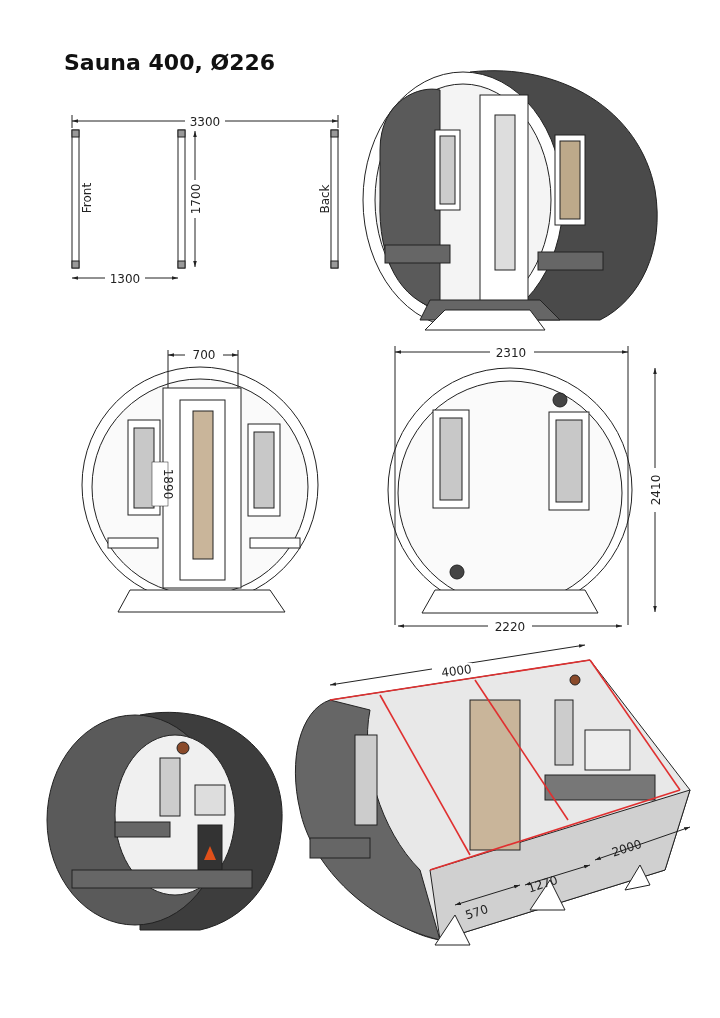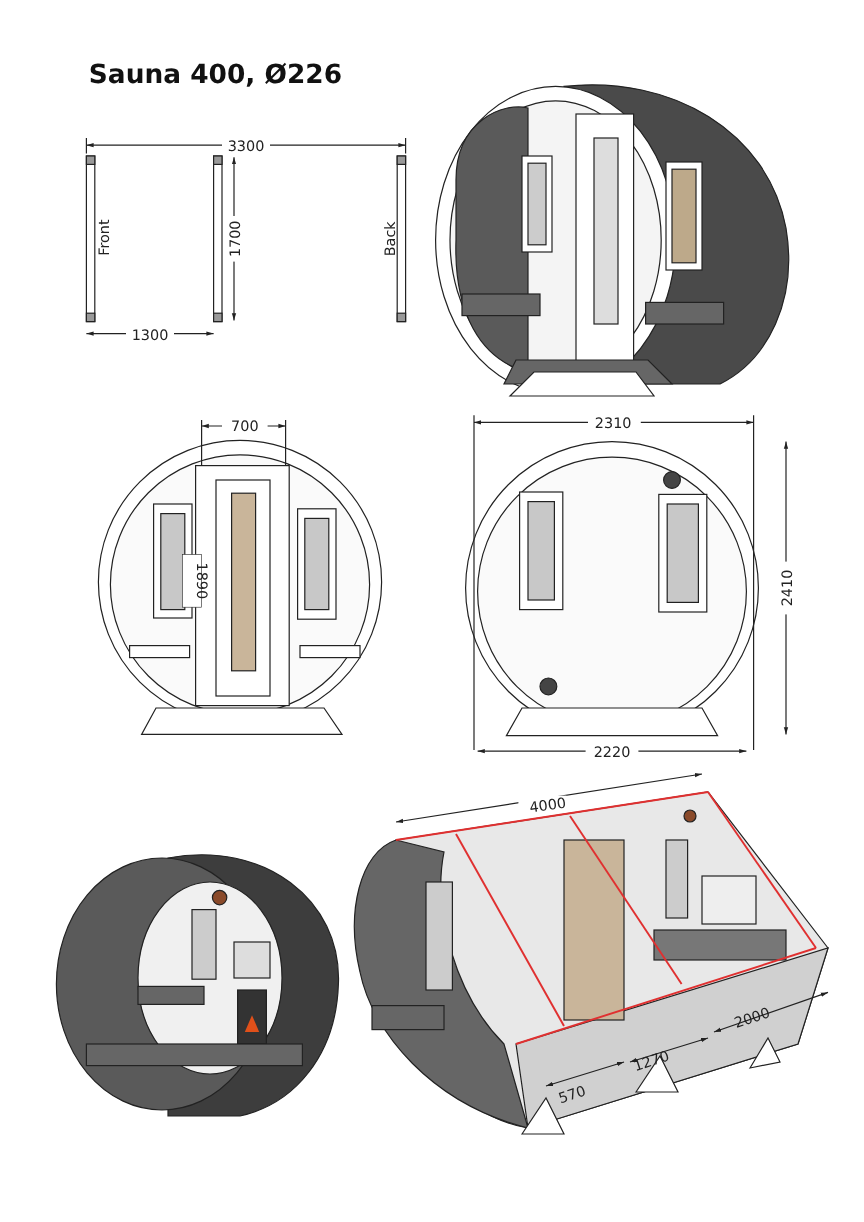--- a/index.html
+++ b/index.html
@@ -1,17 +1,17 @@
 <!DOCTYPE html>
 <html><head>
 <meta charset="utf-8">
 <style>
   html,body{margin:0;padding:0;background:#fff;}
   body{width:720px;height:1018px;position:relative;overflow:hidden;font-family:"DejaVu Sans","Liberation Sans",sans-serif;}
-  .title{position:absolute;left:74px;top:50px;font-size:22px;font-weight:bold;color:#111;font-family:"DejaVu Sans",sans-serif;text-align:right;}
+  .title{position:absolute;left:64px;top:50px;font-size:22px;font-weight:bold;color:#111;font-family:"DejaVu Sans",sans-serif;text-align:right;}
   svg{position:absolute;left:0;top:0;}
   .dim{font-size:12px;fill:#222;font-family:"DejaVu Sans",sans-serif;}
 </style>
 </head>
 <body>
 
 <div class="title">Sauna 400, Ø226</div>
 
 <svg width="720" height="1018" viewBox="0 0 720 1018">
   <defs>

